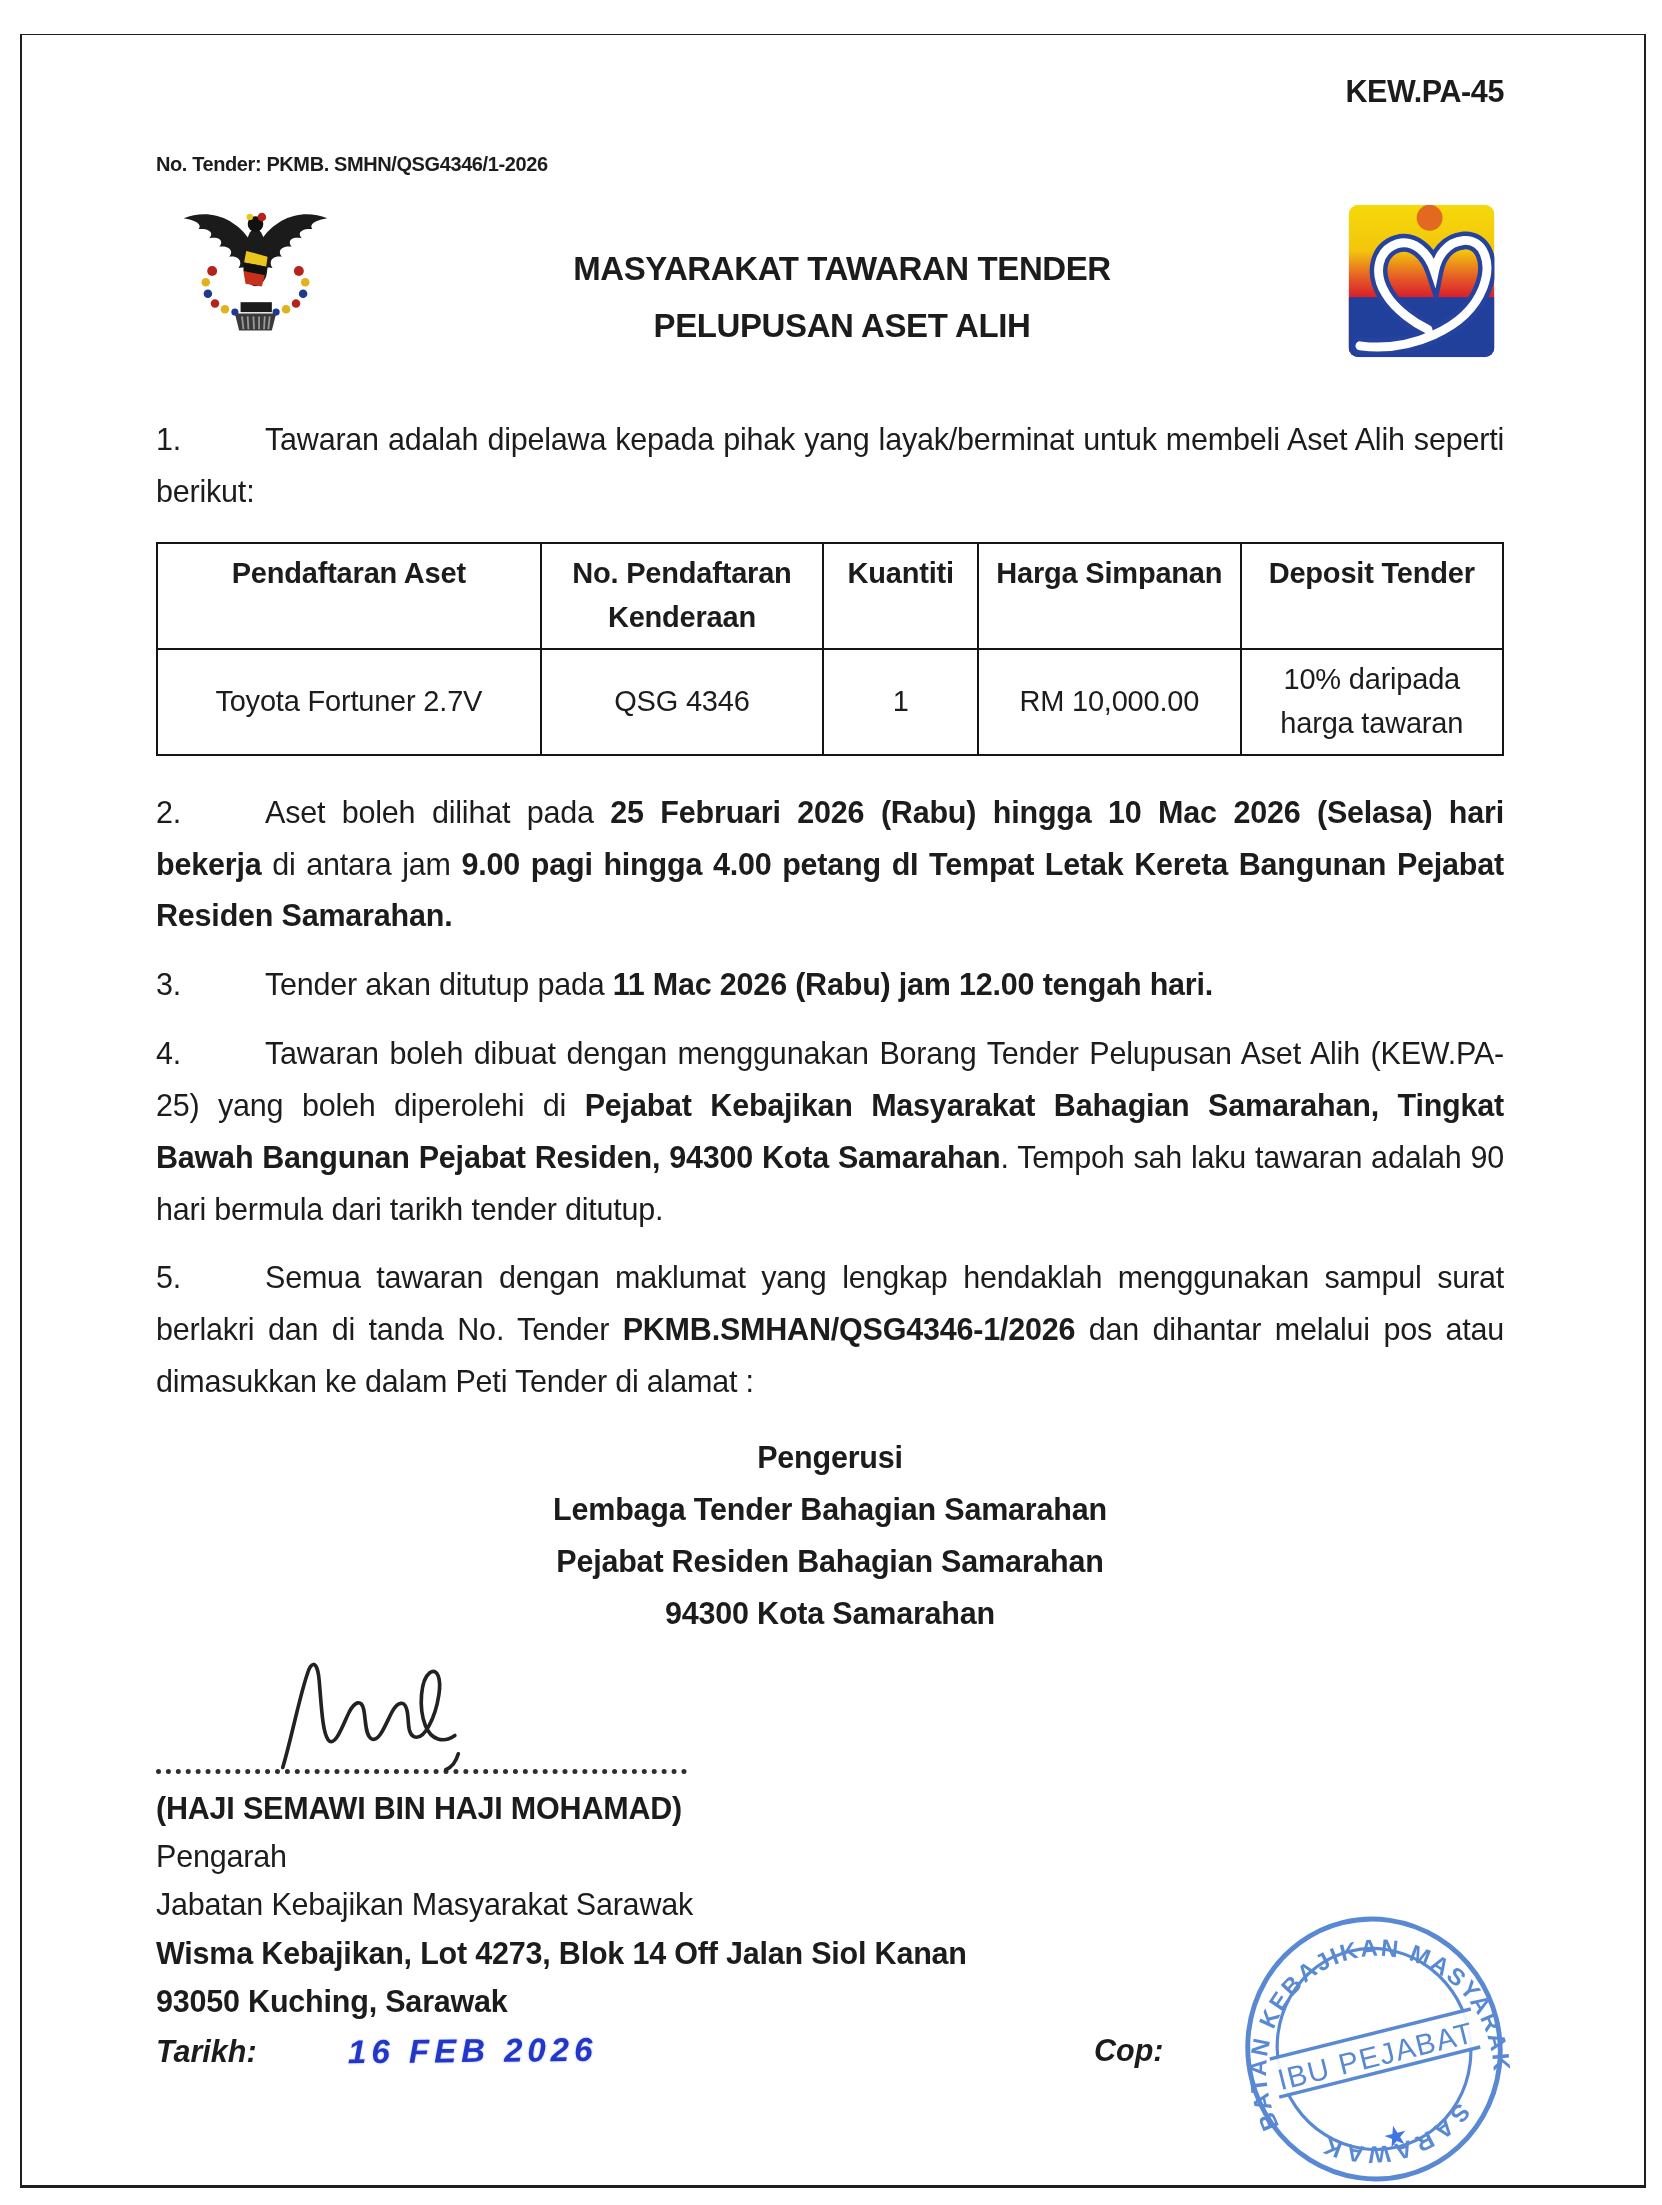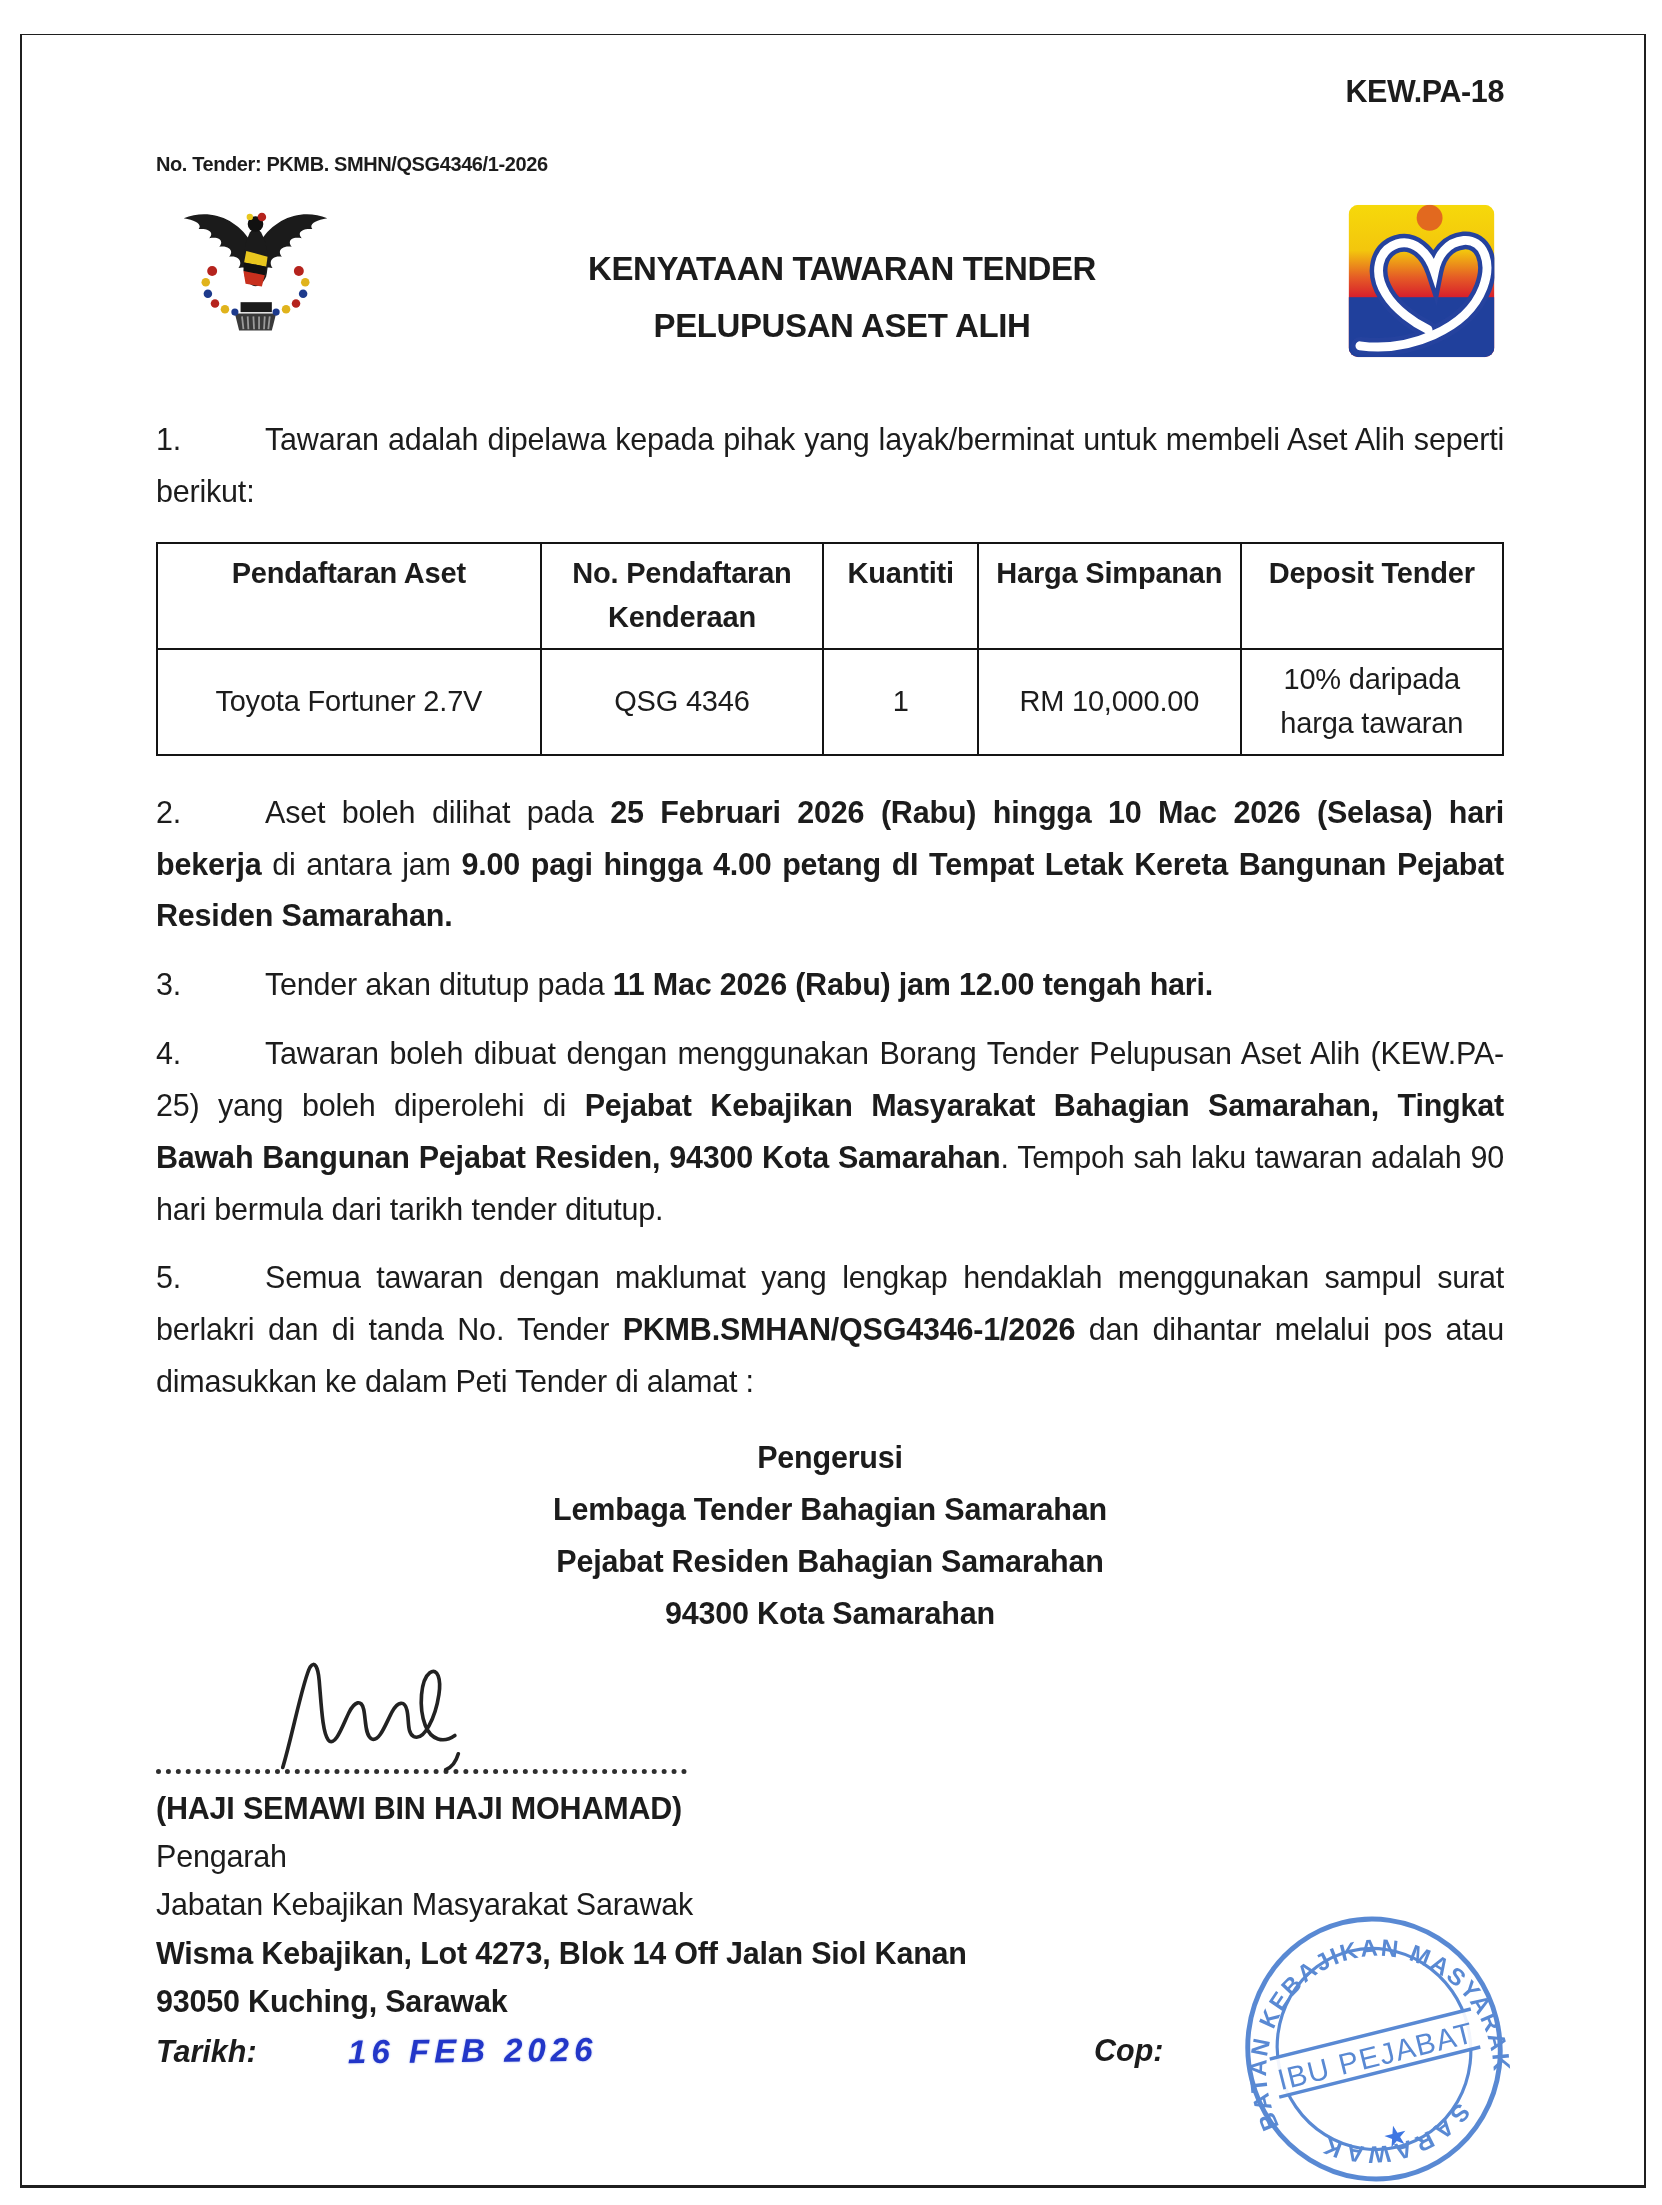--- a/index.html
+++ b/index.html
@@ -53,21 +53,21 @@
   .stamp{position:absolute;left:1234px;top:1909px;width:280px;height:280px;opacity:0.92;}
 </style>
 </head>
 <body>
 
 <div class="page">
   <div class="border-frame"></div>
 
   <div class="content">
 
-    <div class="kew">KEW.PA-18</div>
+    <div class="kew">KEW.PA-45</div>
 
     <div class="tender-no">No. Tender: PKMB. SMHN/QSG4346/1-2026</div>
 
     <div class="header-row">
 
       <svg class="crest" viewBox="0 0 250 235" aria-hidden="true">
         <g fill="#1b1b1b">
           <path d="M118 62 C 96 28, 58 16, 24 30 C 42 33, 50 39, 45 45 C 60 44, 67 50, 60 58 C 74 55, 81 62, 74 70 C 88 68, 95 76, 88 84 C 100 82, 108 90, 101 100 C 110 97, 117 102, 112 112 L 120 114 Z"></path>
           <path d="M132 62 C 154 28, 192 16, 226 30 C 208 33, 200 39, 205 45 C 190 44, 183 50, 190 58 C 176 55, 169 62, 176 70 C 162 68, 155 76, 162 84 C 150 82, 142 90, 149 100 C 140 97, 133 102, 138 112 L 130 114 Z"></path>
           <path d="M117 50 C 109 66, 106 90, 110 112 C 118 130, 132 130, 140 112 C 145 90, 142 66, 133 50 C 127 42, 123 42, 117 50 Z"></path>
@@ -98,21 +98,21 @@
           <circle cx="186" cy="104" r="7" fill="#b5231d"></circle>
             <circle cx="195" cy="120" r="6" fill="#e0b31c"></circle>
           <circle cx="192" cy="136" r="6" fill="#1d3a8c"></circle>
             <circle cx="182" cy="150" r="6" fill="#b5231d"></circle>
           <circle cx="168" cy="158" r="6" fill="#e0b31c"></circle>
             <circle cx="154" cy="162" r="5" fill="#1d3a8c"></circle>
         </g>
       </svg>
 
       <div class="titles">
-        <div>KENYATAAN TAWARAN TENDER</div>
+        <div>MASYARAKAT TAWARAN TENDER</div>
         <div>PELUPUSAN ASET ALIH</div>
       </div>
 
       <svg class="jkm" viewBox="0 0 100 100" aria-hidden="true">
         <defs>
           <linearGradient id="jg" x1="0" y1="0" x2="0" y2="1">
             <stop offset="0" stop-color="#f6d90a"></stop>
             <stop offset="0.30" stop-color="#f3c60d"></stop>
             <stop offset="0.48" stop-color="#e55a26"></stop>
             <stop offset="0.60" stop-color="#d8222b"></stop>

